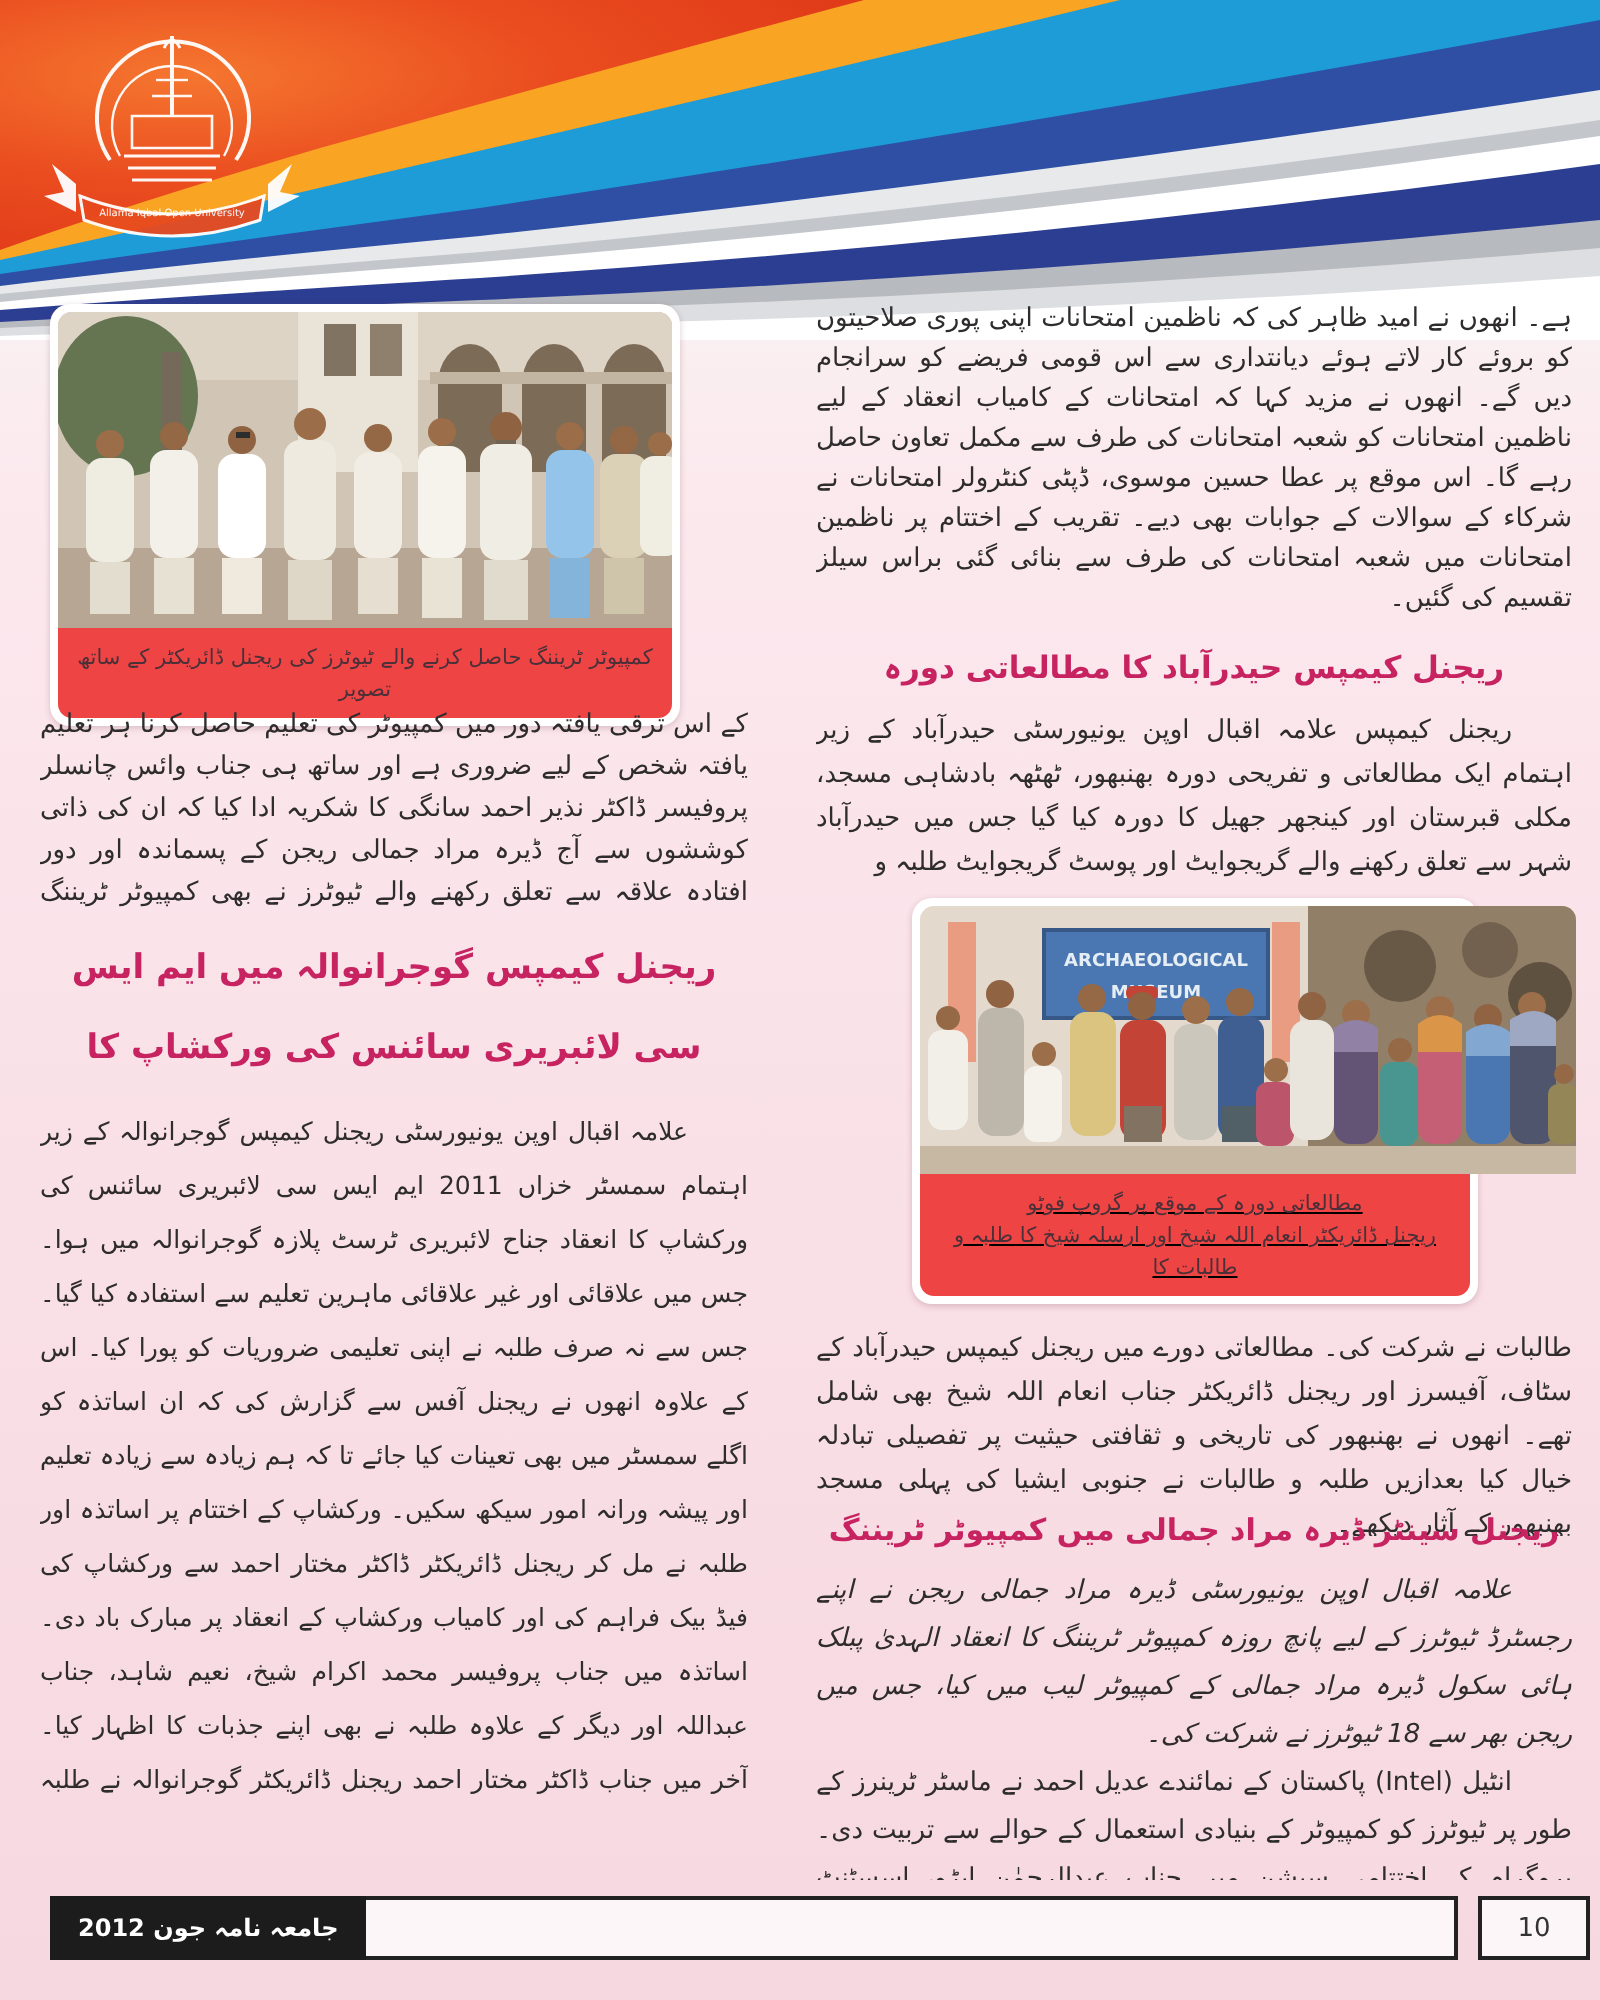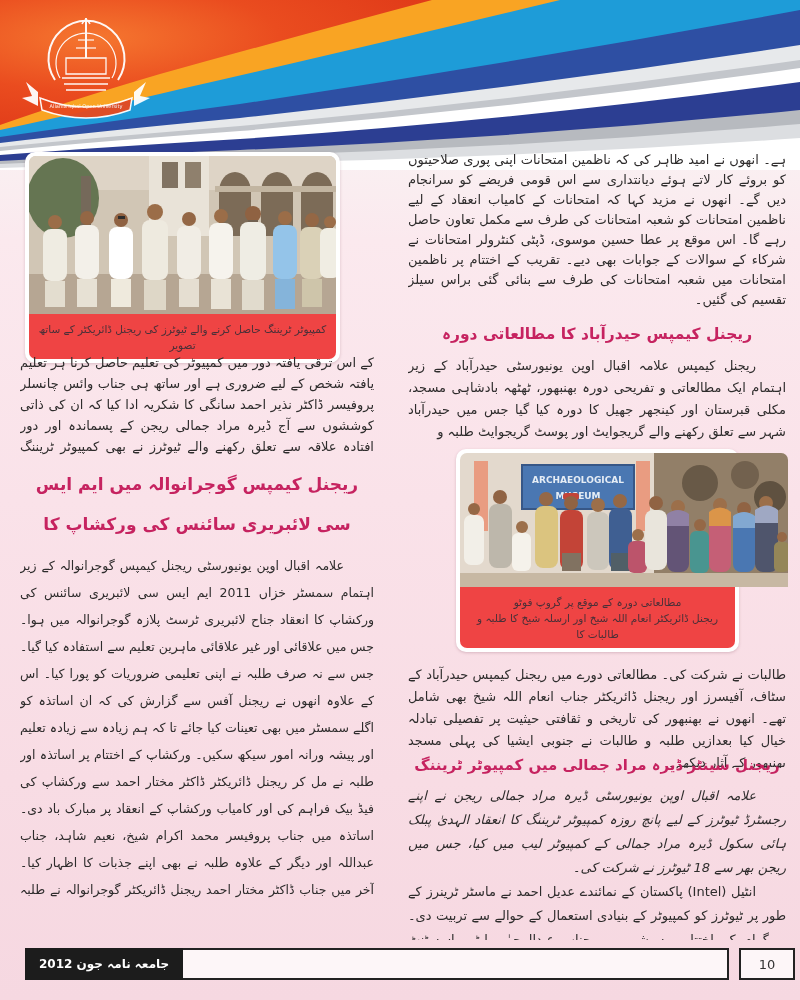--- a/index.html
+++ b/index.html
@@ -150,21 +150,21 @@
   <div class="abs head" style="left:20px;top:464px;width:354px;height:82px;font-size:17px;line-height:40px;">ریجنل کیمپس گوجرانوالہ میں ایم ایس سی لائبریری سائنس کی ورکشاپ کا انعقاد</div>
 
   <div class="abs urdu para indent" style="left:20px;top:552px;width:354px;height:358px;line-height:27px;font-size:12.5px;">علامہ اقبال اوپن یونیورسٹی ریجنل کیمپس گوجرانوالہ کے زیر اہتمام سمسٹر خزاں 2011 ایم ایس سی لائبریری سائنس کی ورکشاپ کا انعقاد جناح لائبریری ٹرسٹ پلازہ گوجرانوالہ میں ہوا۔ جس میں علاقائی اور غیر علاقائی ماہرین تعلیم سے استفادہ کیا گیا۔ جس سے نہ صرف طلبہ نے اپنی تعلیمی ضروریات کو پورا کیا۔ اس کے علاوہ انھوں نے ریجنل آفس سے گزارش کی کہ ان اساتذہ کو اگلے سمسٹر میں بھی تعینات کیا جائے تا کہ ہم زیادہ سے زیادہ تعلیم اور پیشہ ورانہ امور سیکھ سکیں۔ ورکشاپ کے اختتام پر اساتذہ اور طلبہ نے مل کر ریجنل ڈائریکٹر ڈاکٹر مختار احمد سے ورکشاپ کی فیڈ بیک فراہم کی اور کامیاب ورکشاپ کے انعقاد پر مبارک باد دی۔ اساتذہ میں جناب پروفیسر محمد اکرام شیخ، نعیم شاہد، جناب عبداللہ اور دیگر کے علاوہ طلبہ نے بھی اپنے جذبات کا اظہار کیا۔ آخر میں جناب ڈاکٹر مختار احمد ریجنل ڈائریکٹر گوجرانوالہ نے طلبہ پر زور دیا کہ وہ زیادہ سے زیادہ علم حاصل کریں تا کہ اپنے پیشہ میں ماہر بن سکیں اور لائبریری کے ذریعے قوم اور معاشرے کی بہتر خدمت کر سکیں۔</div>
 
   <div class="abs urdu para" style="left:408px;top:150px;width:378px;height:162px;line-height:20px;">ہے۔ انھوں نے امید ظاہر کی کہ ناظمین امتحانات اپنی پوری صلاحیتوں کو بروئے کار لاتے ہوئے دیانتداری سے اس قومی فریضے کو سرانجام دیں گے۔ انھوں نے مزید کہا کہ امتحانات کے کامیاب انعقاد کے لیے ناظمین امتحانات کو شعبہ امتحانات کی طرف سے مکمل تعاون حاصل رہے گا۔ اس موقع پر عطا حسین موسوی، ڈپٹی کنٹرولر امتحانات نے شرکاء کے سوالات کے جوابات بھی دیے۔ تقریب کے اختتام پر ناظمین امتحانات میں شعبہ امتحانات کی طرف سے بنائی گئی براس سیلز تقسیم کی گئیں۔</div>
 
   <div class="abs urdu para indent" style="left:408px;top:355px;width:378px;height:92px;line-height:22px;">ریجنل کیمپس علامہ اقبال اوپن یونیورسٹی حیدرآباد کے زیر اہتمام ایک مطالعاتی و تفریحی دورہ بھنبھور، ٹھٹھہ بادشاہی مسجد، مکلی قبرستان اور کینجھر جھیل کا دورہ کیا گیا جس میں حیدرآباد شہر سے تعلق رکھنے والے گریجوایٹ اور پوسٹ گریجوایٹ طلبہ و</div>
 
   <div class="abs head" style="left:408px;top:318px;width:378px;height:32px;font-size:15.5px;line-height:32px;">ریجنل کیمپس حیدرآباد کا مطالعاتی دورہ</div>
 
-  <div class="abs photo-card" style="left:456px;top:449px;width:283px;">
+  <div class="abs photo-card" style="left:456px;top:449px;width:283px;text-decoration:underline;">
     <svg width="328" height="134" viewBox="0 0 328 134">
       <rect width="328" height="134" fill="#e2d7ca"></rect>
       <rect x="194" width="134" height="134" fill="#8c785f"></rect>
       <circle cx="240" cy="30" r="18" fill="#5f4f3c"></circle>
       <circle cx="285" cy="22" r="14" fill="#6a5843"></circle>
       <circle cx="310" cy="44" r="16" fill="#564735"></circle>
       <rect x="14" y="8" width="14" height="70" fill="#e8967a"></rect>
       <rect x="176" y="8" width="14" height="70" fill="#e8967a"></rect>
       <g>
         <rect x="62" y="12" width="112" height="44" fill="#3f6fae" stroke="#2b4d80" stroke-width="2"></rect>

